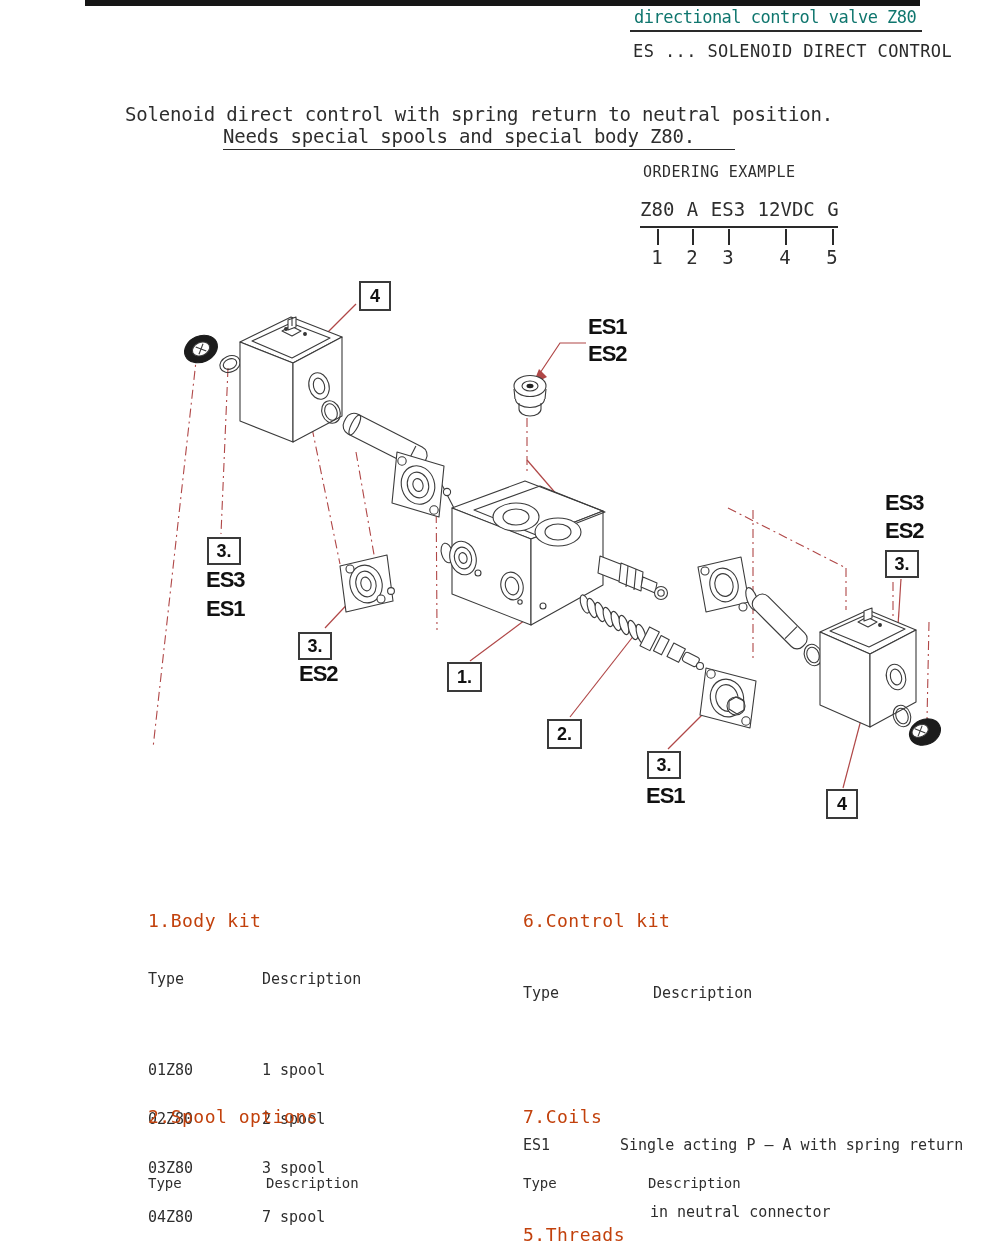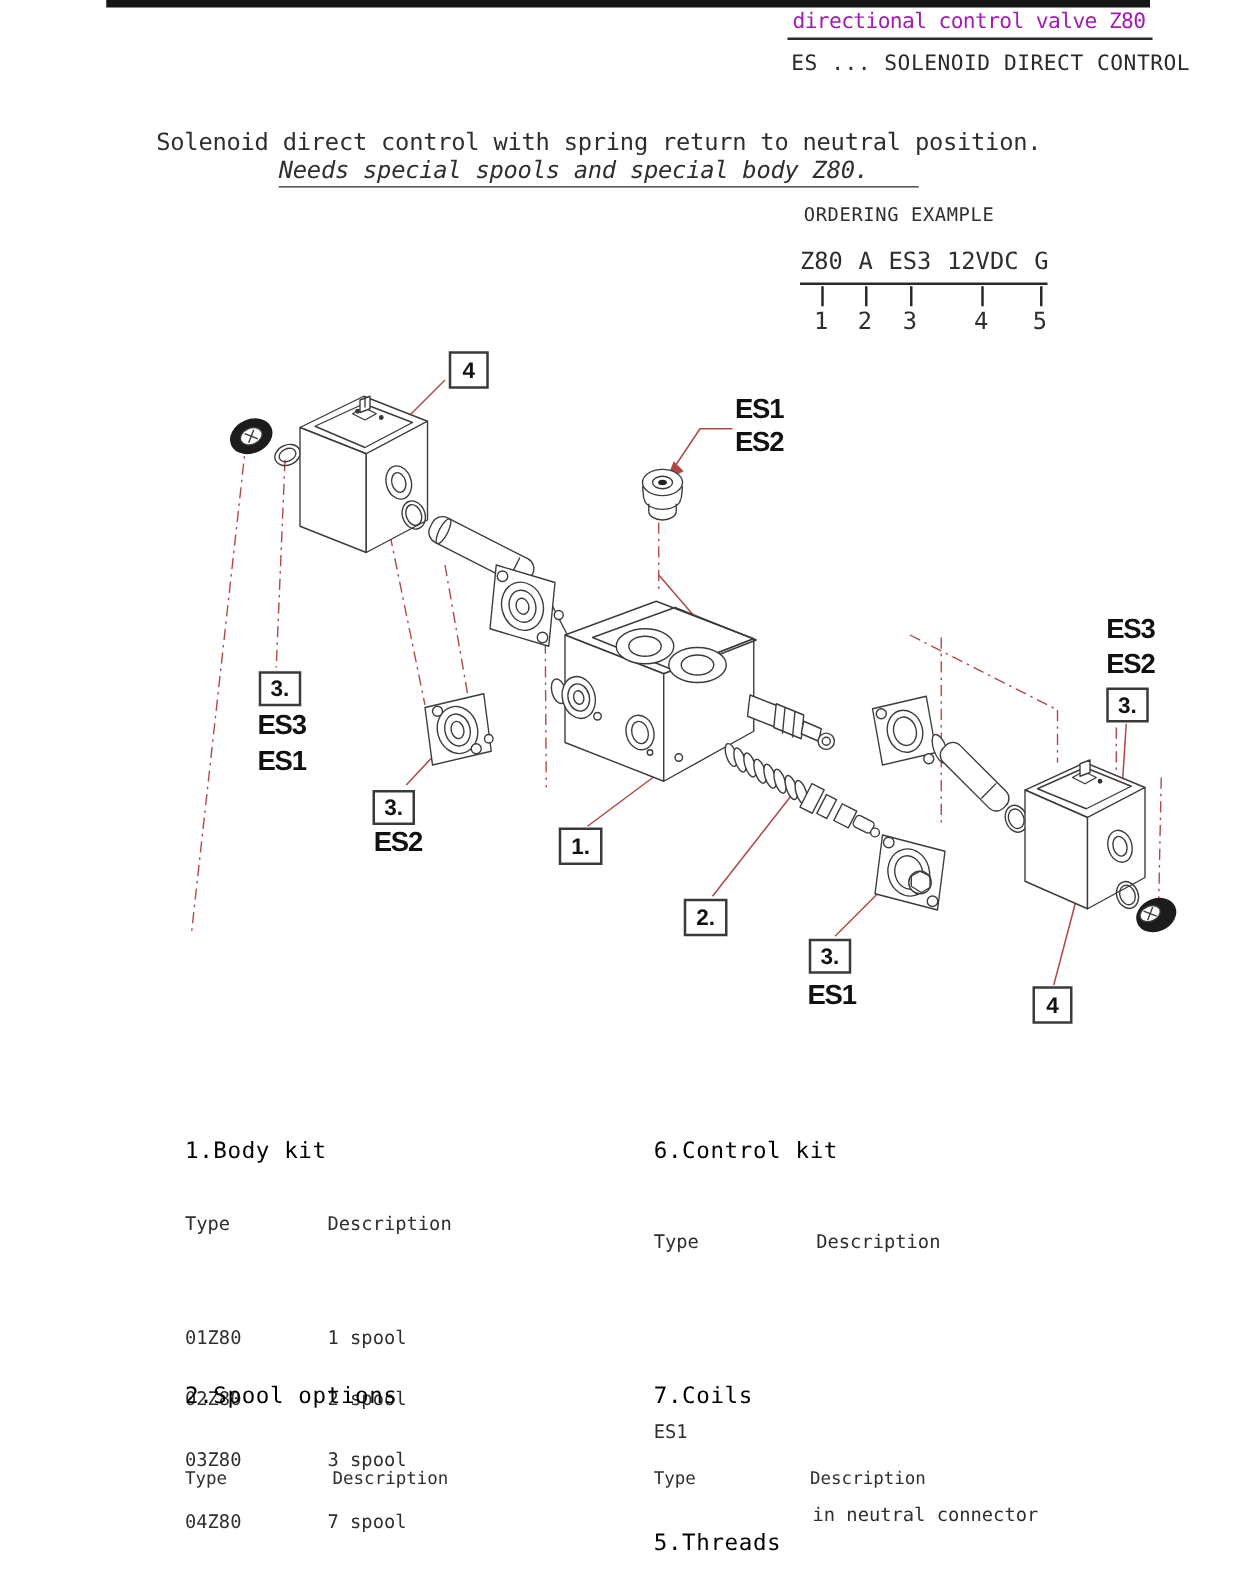--- a/index.html
+++ b/index.html
@@ -1,36 +1,36 @@
 <!DOCTYPE html>
 <html><head>
 <meta charset="utf-8">
 <style>
   html,body{margin:0;padding:0;}
   body{width:1000px;height:1257px;background:#fff;position:relative;overflow:hidden;
        font-family:"DejaVu Sans Mono",monospace;color:#2e2e2e;}
   .abs{position:absolute;}
   .topbar{left:85px;top:0;width:835px;height:6px;background:#161616;}
-  .hdr-title{left:634px;top:7px;font-size:17px;letter-spacing:-0.5px;color:#a21caf;}
+  .hdr-title{left:634px;top:7px;font-size:17px;letter-spacing:-0.5px;color:#0f766e;}
   .hdr-underline{left:630px;top:30px;width:292px;height:2px;background:#2a2a2a;}
   .hdr-subtitle{left:633px;top:41px;font-size:17px;letter-spacing:0.4px;color:#2a2a2a;}
   .intro{left:125px;top:103px;font-size:19px;letter-spacing:-0.2px;line-height:22px;text-align:center;}
-  .intro .u2{display:inline-block;border-bottom:1.5px solid #2a2a2a;padding-bottom:2px;padding-right:40px;font-style:italic;}
+  .intro .u2{display:inline-block;border-bottom:1.5px solid #2a2a2a;padding-bottom:2px;padding-right:40px;}
   .ord-head{left:643px;top:163px;font-size:15px;letter-spacing:0.5px;}
   .ord-code{left:640px;top:198px;font-size:19px;display:flex;gap:12.5px;white-space:pre;text-align:center;}
   .ord-underline{left:640px;top:226px;width:198px;height:1.5px;background:#2a2a2a;}
   .ord-tick{top:229px;width:1.5px;height:16px;background:#2a2a2a;}
   .ord-num{top:246px;width:22px;text-align:center;font-size:19px;}
   .diagram{left:0;top:270px;}
   .co-box{border:2px solid #3a3a3a;background:#fff;display:flex;align-items:center;justify-content:center;
           font-family:"Liberation Sans",sans-serif;font-weight:700;font-size:18px;color:#111;
           width:30px;height:24px;}
   .co-lbl{font-family:"Liberation Sans",sans-serif;font-weight:700;font-size:22px;color:#111;
           letter-spacing:-1px;line-height:26px;}
-  .sec-head{font-size:18px;color:#000000;letter-spacing:0.5px;}
+  .sec-head{font-size:18px;color:#c2410c;letter-spacing:0.5px;}
   .tbl{white-space:pre;}
   .row{display:flex;}
   .bk{left:148px;top:874px;font-size:15px;}
   .bk .hdr{margin-top:3px;}
   .bk .rows{margin-top:5px;line-height:16.4px;}
   .bk .tcol{width:114px;}
   .ck{left:523px;top:874px;font-size:15px;}
   .ck .hdr{margin-top:17px;}
   .ck .hdr .tcol{width:130px;}
   .ck .rows{margin-top:6px;line-height:22.4px;}
@@ -366,21 +366,21 @@
 </div>
 
 <div class="abs ck tbl">
   <div class="sec-head">6.Control kit</div>
   <div class="row hdr">
     <span class="tcol">Type</span>
     <span>Description</span>
   </div>
   <div class="rows">
     <div>
-      <div class="row"><span class="tcol">ES1</span></div>
+      <div class="row"><span class="tcol">ES1</span><span>Single acting P – A with spring return</span></div>
       <div class="ind">in neutral connector</div>
     </div>
     
     
   </div>
 </div>
 
 <div class="abs sp tbl">
   <div class="sec-head">2.Spool options</div>
   <div class="row hdr">

